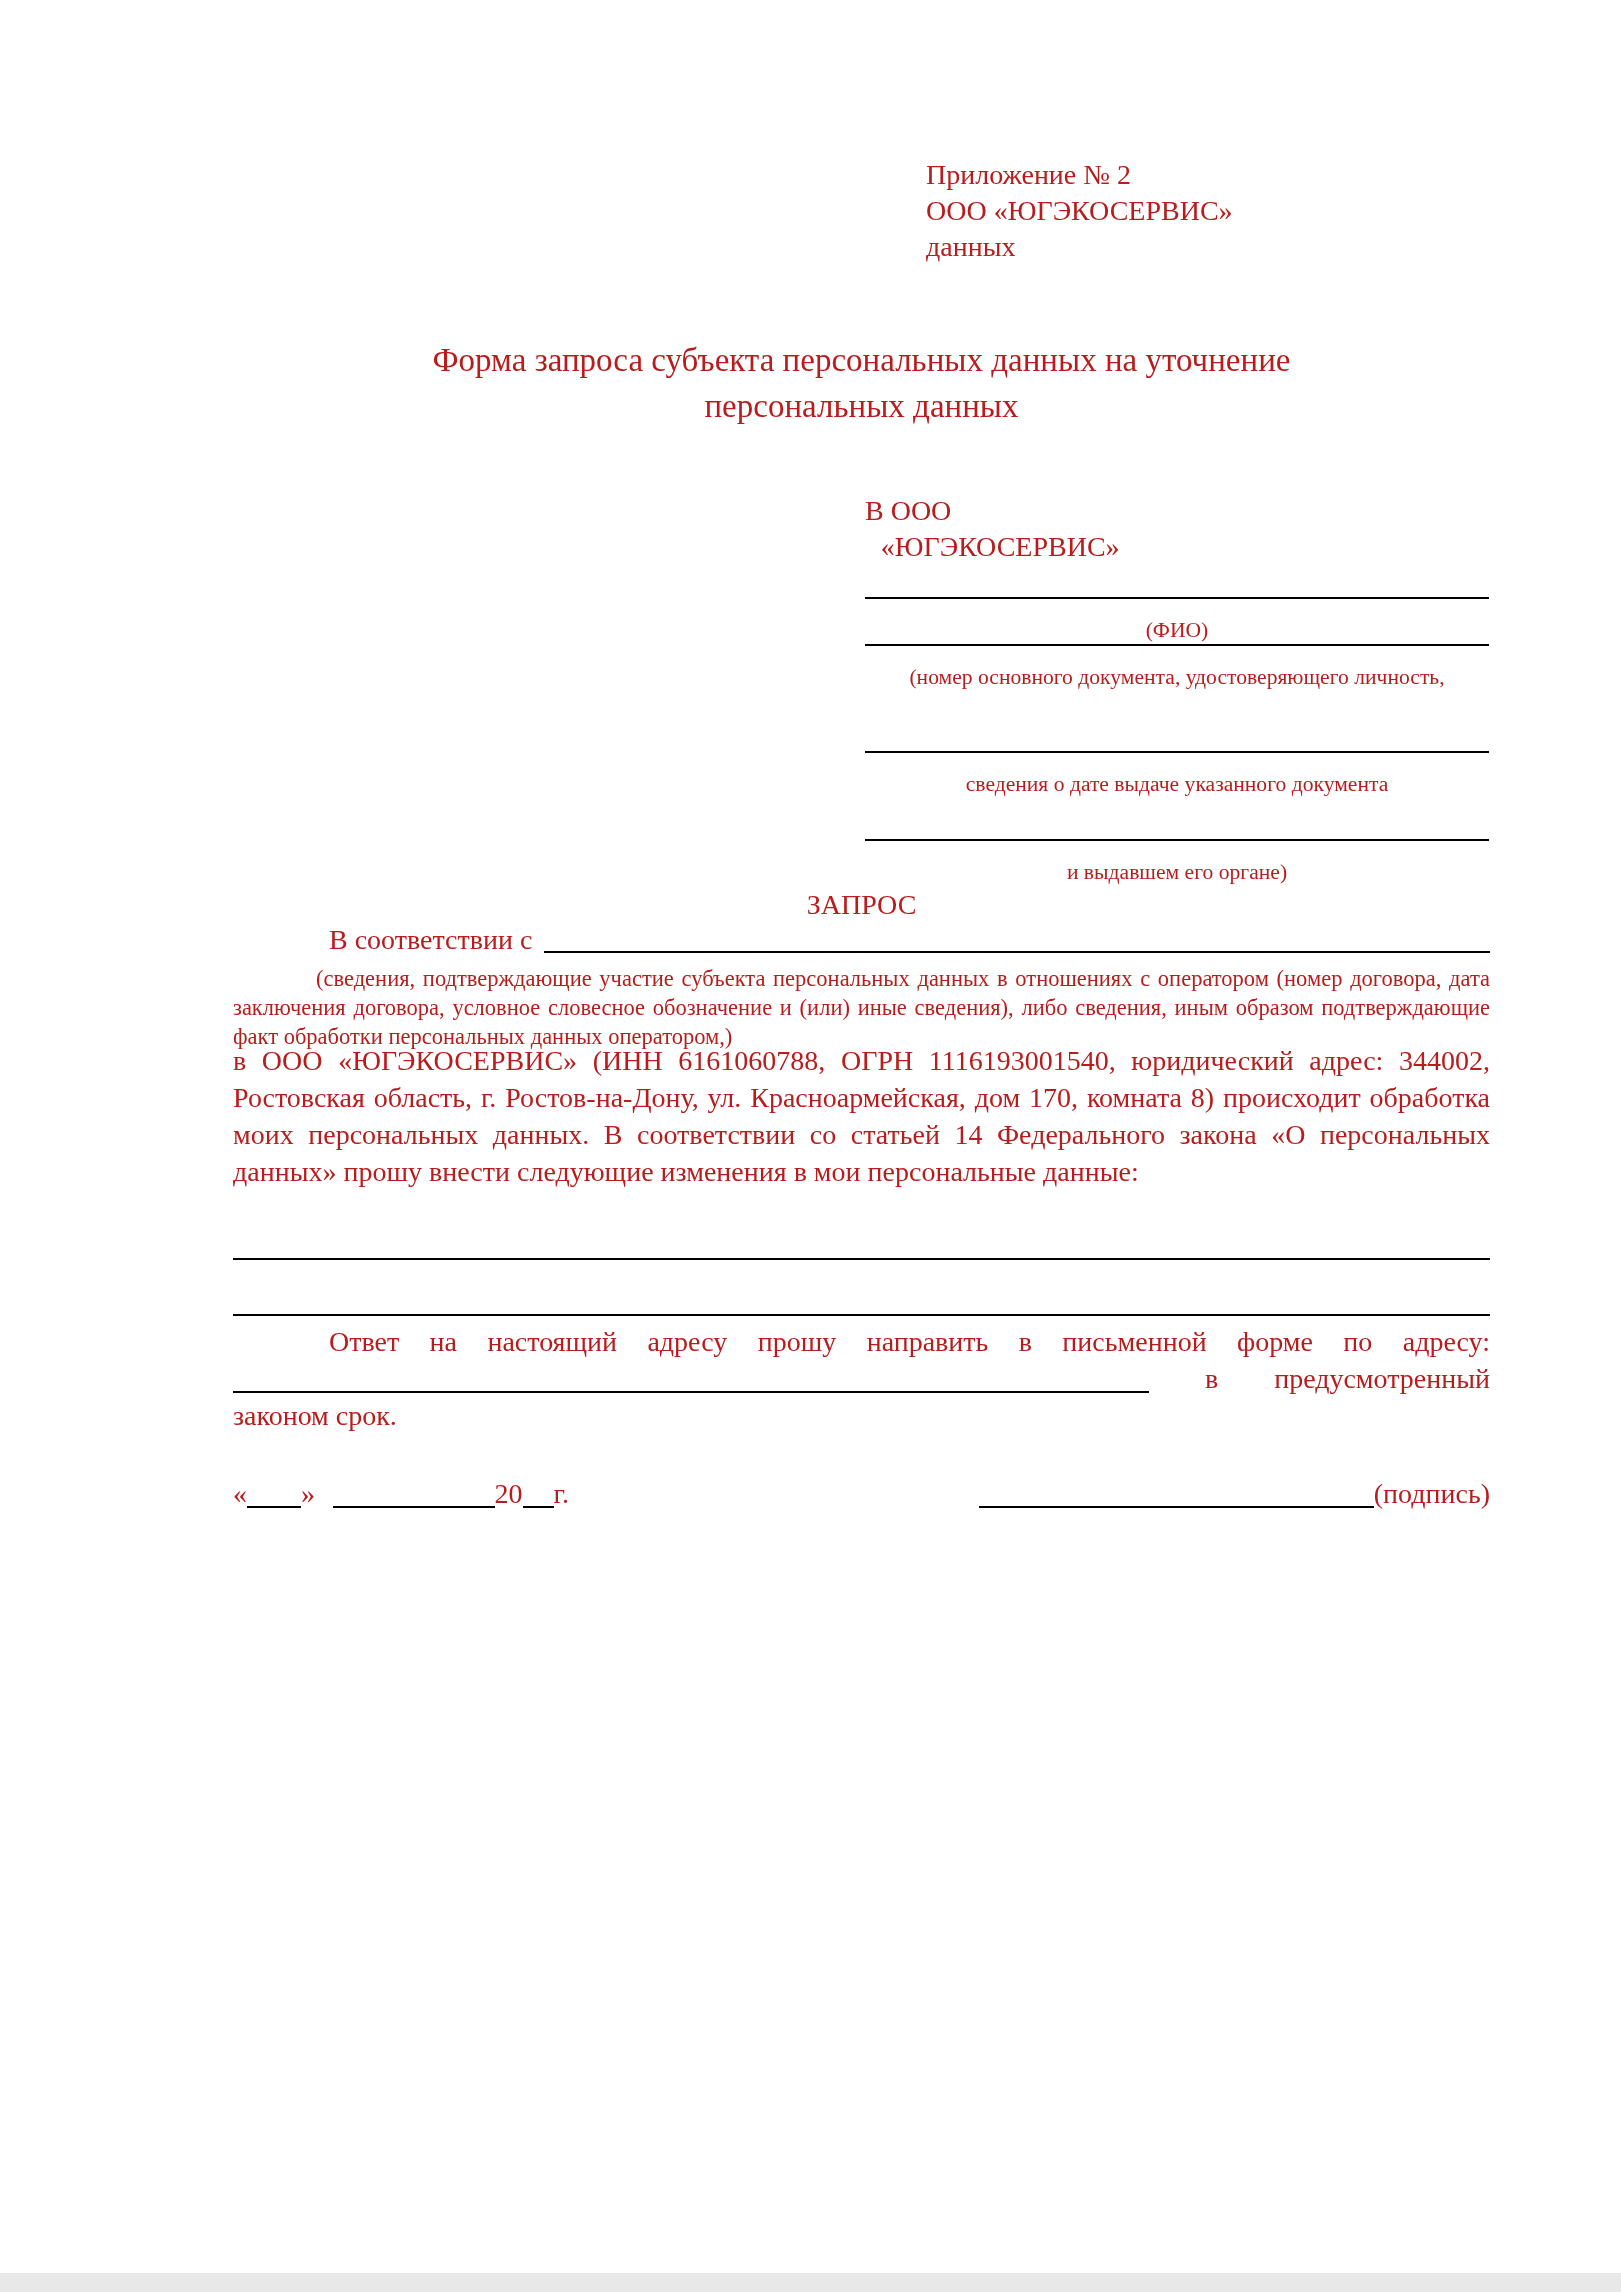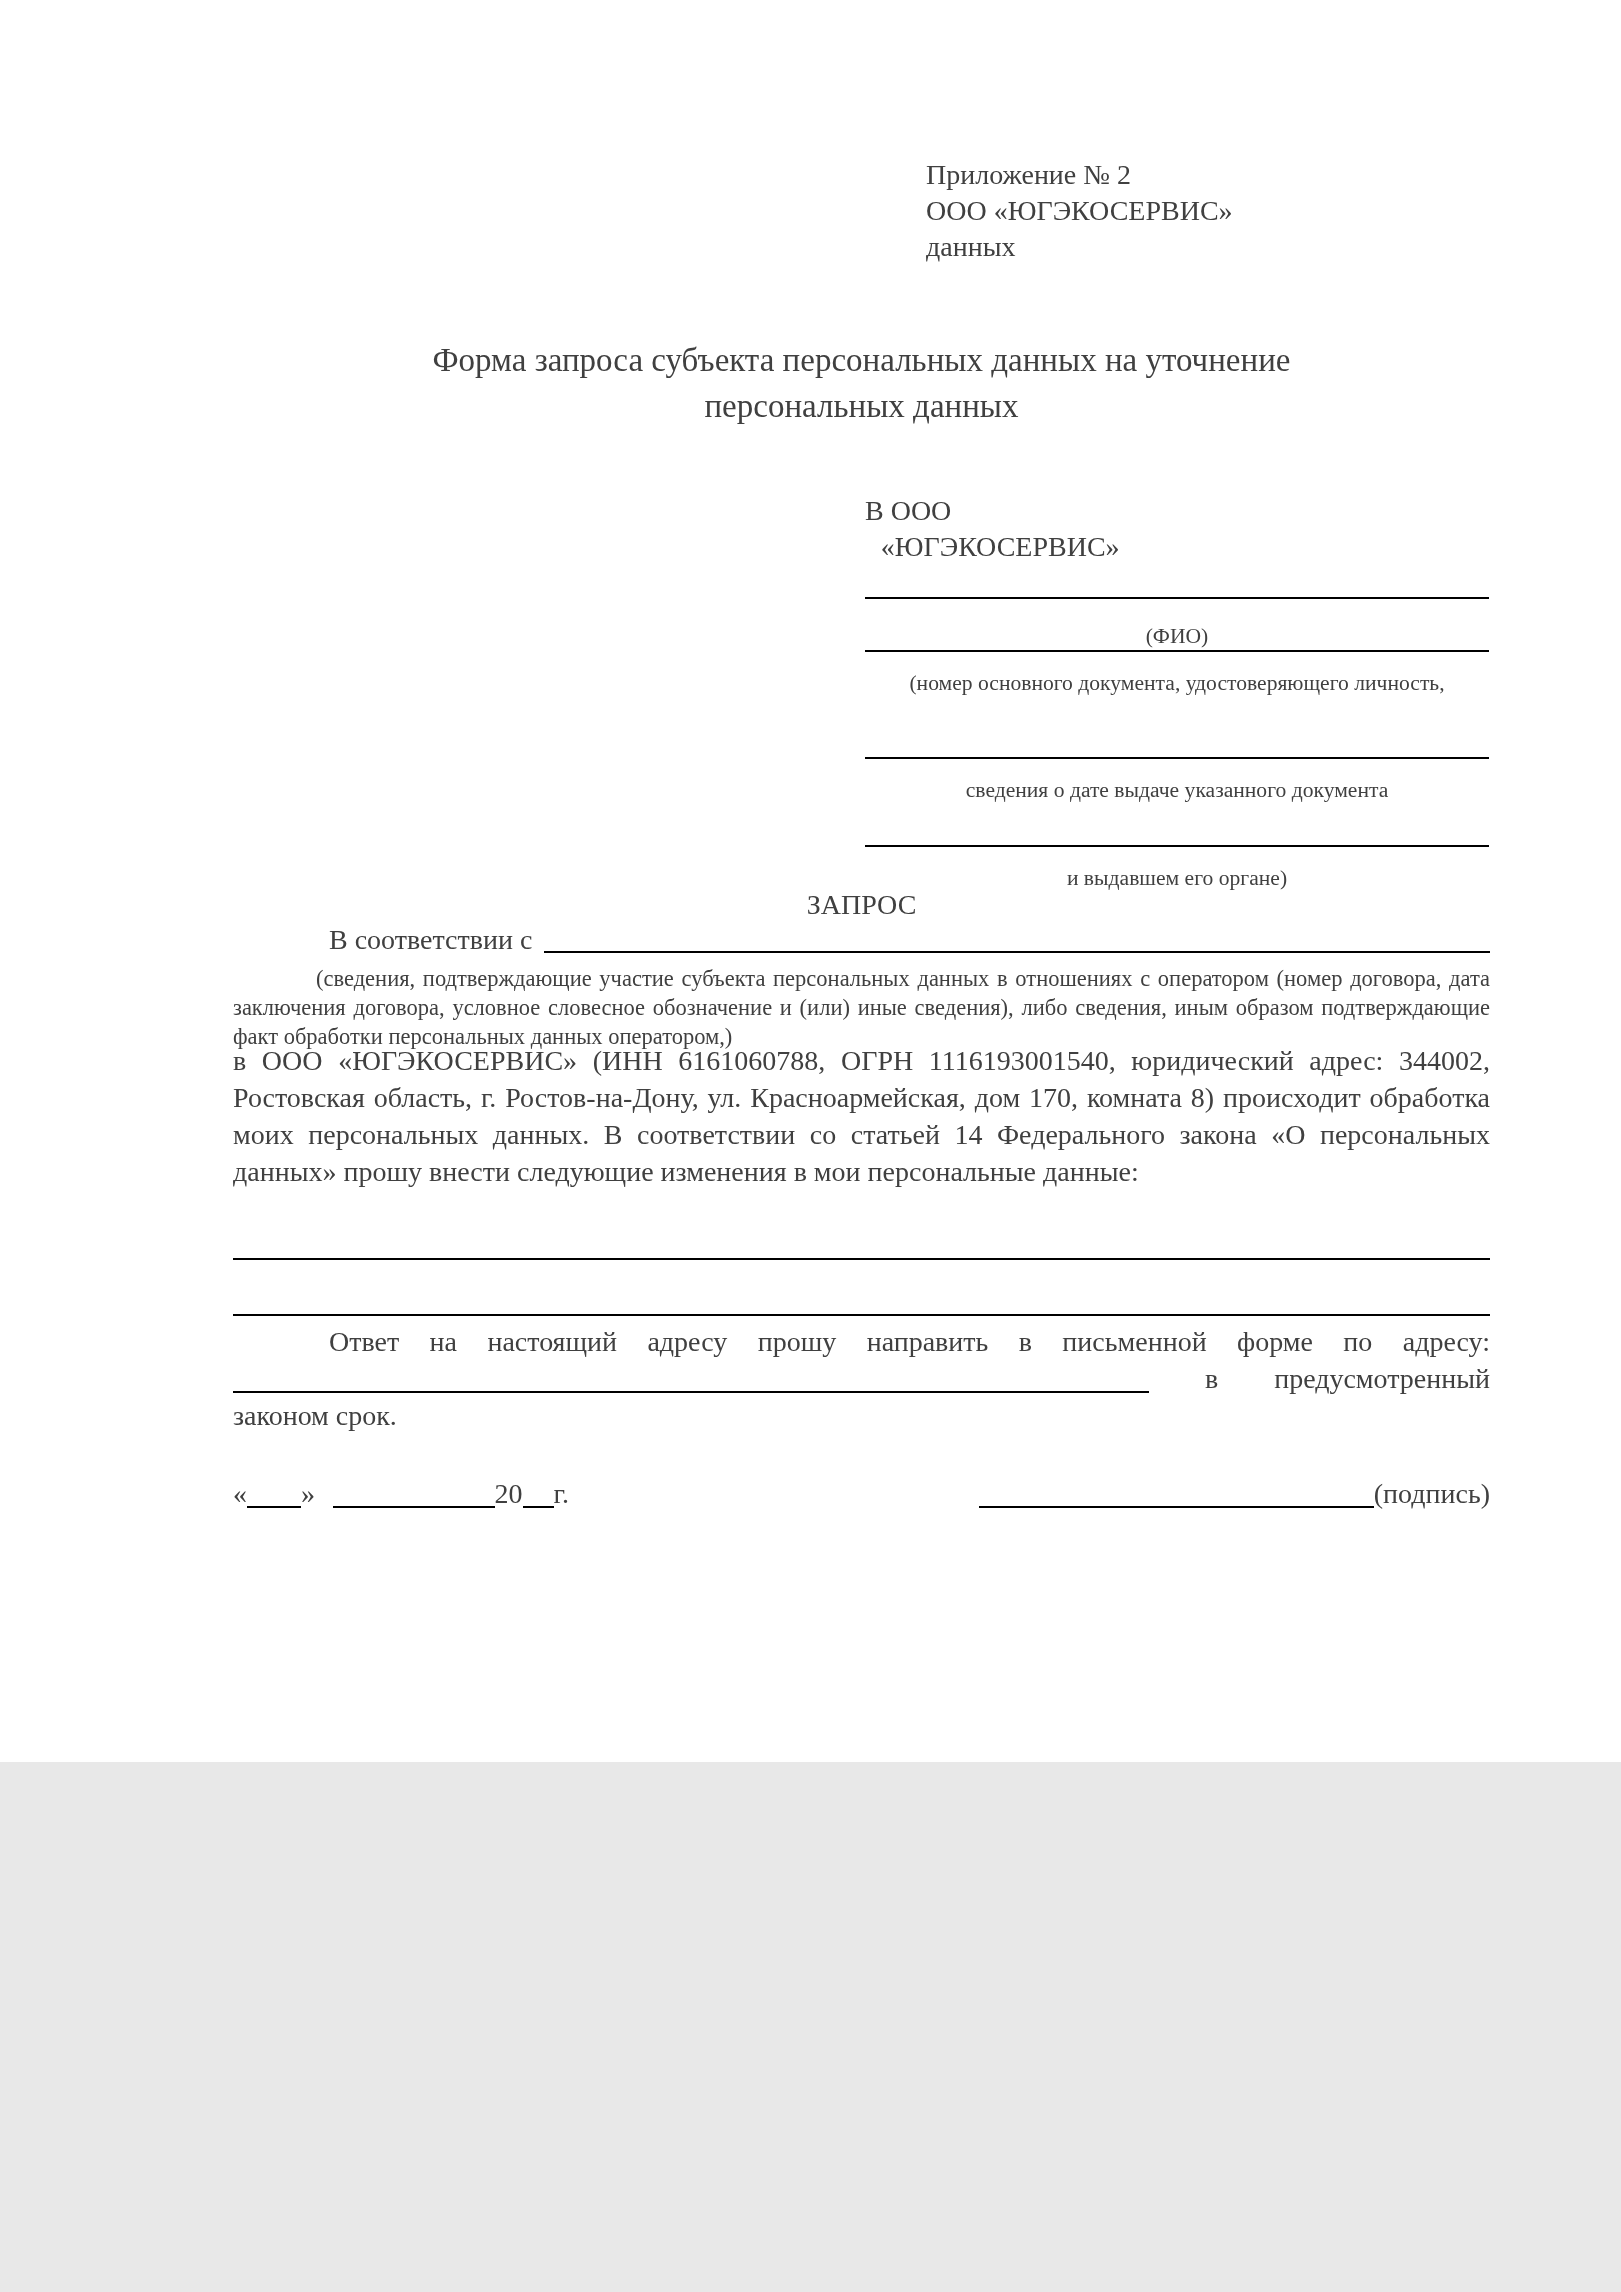--- a/index.html
+++ b/index.html
@@ -1,20 +1,20 @@
 <!DOCTYPE html>
 <html><head>
 <meta charset="utf-8">
 <style>
   html,body{margin:0;padding:0;background:#e8e8e8;}
   .page{
     position:relative;
-    width:1621px;height:1762px;
+    width:1621px;height:2273px;
     background:#ffffff;
-    color:#404040;
+    color:#b91c1c;
     font-family:"Liberation Serif","DejaVu Serif",serif;
     overflow:hidden;
     margin:0 auto;
   }
   .content{position:absolute;left:233px;top:0;width:1257px;height:100%;}
 
   
   .header-block{
     position:absolute;left:693px;top:157px;width:564px;
     font-size:28px;line-height:36px;text-align:left;
@@ -31,21 +31,21 @@
     position:absolute;left:632px;top:493px;width:624px;
     font-size:28px;line-height:36px;
   }
   .addr-l2{margin-left:15.7px;}
   .addr-l3{margin-left:27.4px;}
   .rule{border-bottom:2.9px solid #000;}
   .rule.r1{height:32px;}
   .rule.r2{height:0px;}
   .rule.r3{height:61px;}
   .rule.r4{height:41px;}
-  .caption{font-size:21.6px;line-height:25.5px;text-align:center;margin-top:25px;}
+  .caption{font-size:21.6px;line-height:25.5px;text-align:center;margin-top:19px;}
   .caption.c2,.caption.c3,.caption.c4{margin-top:19px;}
 
   
   .zapros-heading{
     position:absolute;left:0;top:887px;width:100%;
     text-align:center;font-size:28px;line-height:36px;
   }
   .intro-row{
     position:absolute;left:0;top:922px;width:100%;
     display:flex;font-size:28px;line-height:36px;

